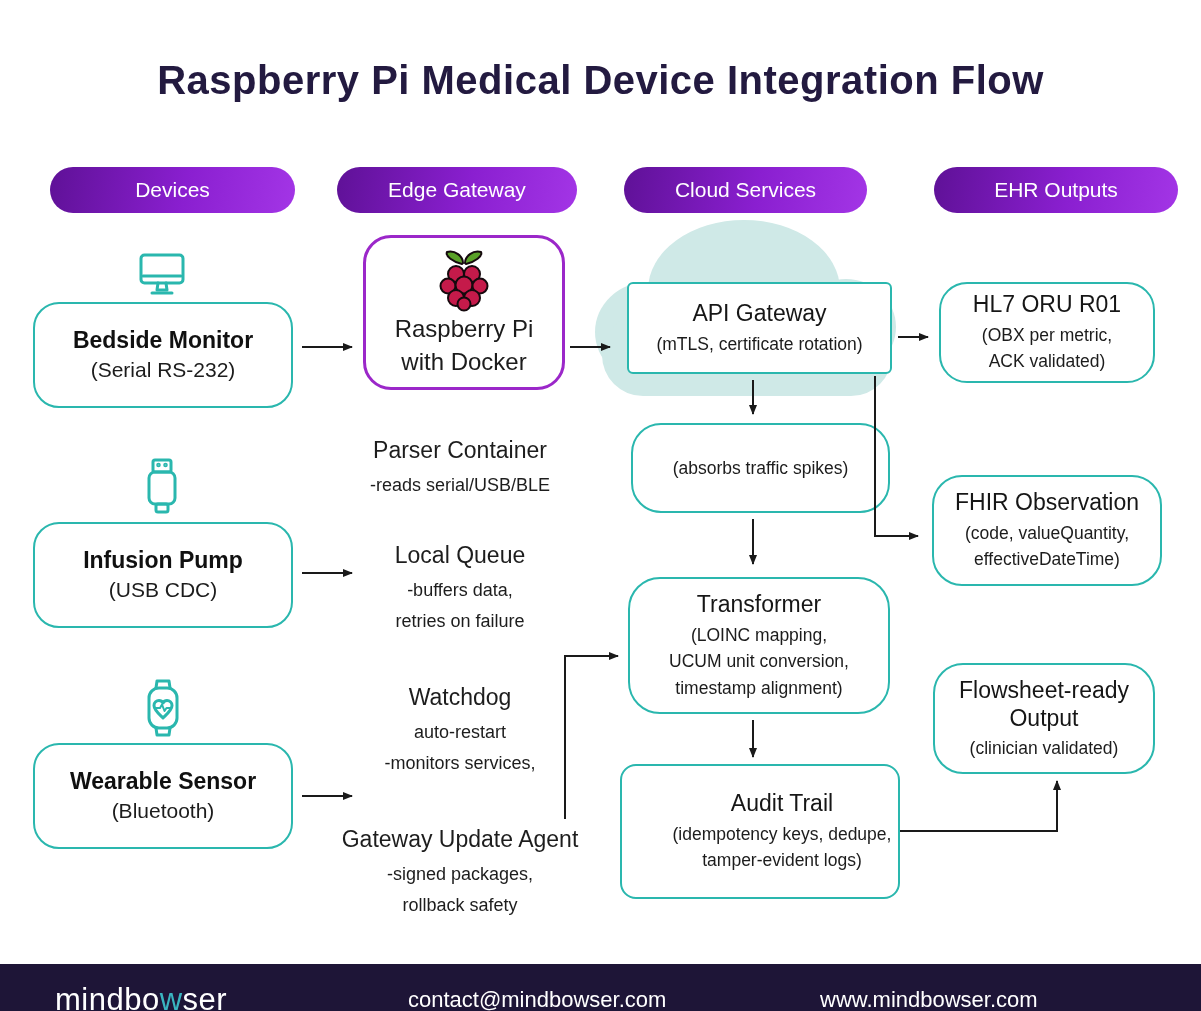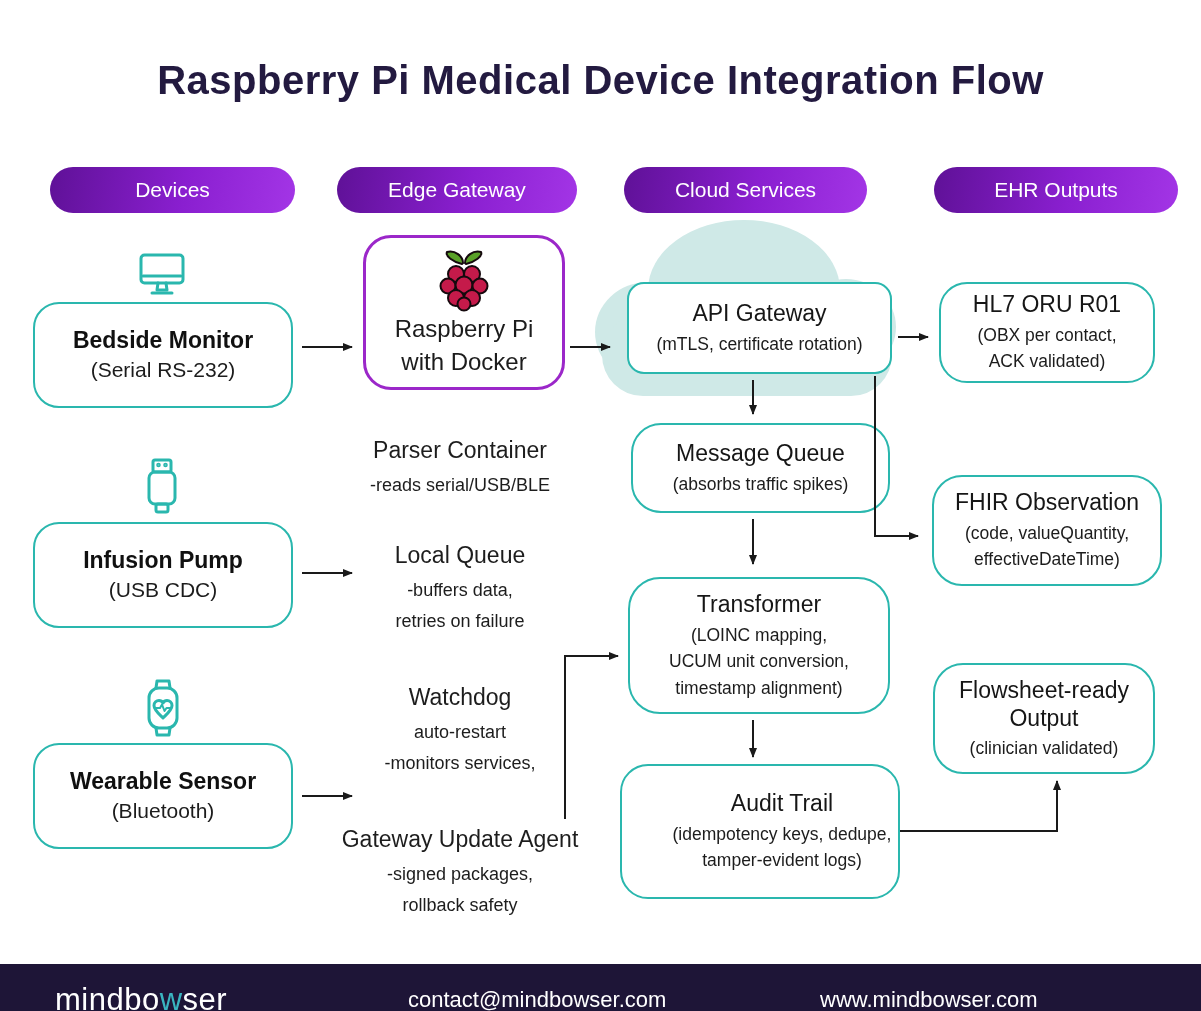--- a/index.html
+++ b/index.html
@@ -43,24 +43,24 @@
   .i-monitor { left:138px; top:228px; }
   .i-usb     { left:141px; top:434px; }
   .i-watch   { left:145px; top:654px; }
 
   .rpi { border:3px solid #9b27c9; border-radius:28px; width:202px; height:155px;
          left:363px; top:211px; }
   .rpi-logo { height:66px; display:flex; align-items:center; justify-content:center; }
   .rt { font-size:24px; color:#1c1c1c; line-height:1.35; }
 
   .svc { border:2px solid #2ab7ae; }
-  .c-api   { left:627px; top:258px; width:265px; height:92px;  border-radius:17px;text-align:center; }
+  .c-api   { left:627px; top:258px; width:265px; height:92px;  border-radius:6px;text-align:center; }
   .c-mq    { left:631px; top:399px; width:259px; height:90px;  border-radius:30px; }
   .c-tr    { left:628px; top:553px; width:262px; height:137px; border-radius:32px; }
-  .c-audit { left:620px; top:740px; width:280px; height:135px; border-radius:28px;padding-left:44px; }
+  .c-audit { left:620px; top:740px; width:280px; height:135px; border-radius:16px;padding-left:44px; }
   .e-hl7   { left:939px; top:258px; width:216px; height:101px; border-radius:28px; }
   .e-fhir  { left:932px; top:451px; width:230px; height:111px; border-radius:30px; }
   .e-flow  { left:933px; top:639px; width:222px; height:111px; border-radius:30px; }
   .bt { font-size:23px; color:#161616; line-height:1.3; margin-bottom:2px; }
   .bs { font-size:17.5px; color:#1c1c1c; line-height:1.5; }
   .e-flow .bt { line-height:1.25; }
 
   .edge-item { position:absolute; z-index:2; text-align:center; color:#1d1d1d; }
   .e0 { left:340px; top:412px; width:240px; }
   .e1 { left:340px; top:517px; width:240px; }
@@ -189,38 +189,37 @@
     <div class="et">Gateway Update Agent</div>
     <div class="ed">-signed packages,</div>
     <div class="ed">rollback safety</div>
   </div>
 
   <div class="box svc c-api">
     <div class="bt">API Gateway</div>
     <div class="bs">(mTLS, certificate rotation)</div>
   </div>
   <div class="box svc c-mq">
-    <div class="bt">Message Queue</div>
     <div class="bs">(absorbs traffic spikes)</div>
   </div>
   <div class="box svc c-tr">
     <div class="bt">Transformer</div>
     <div class="bs">(LOINC mapping,</div>
     <div class="bs">UCUM unit conversion,</div>
     <div class="bs">timestamp alignment)</div>
   </div>
   <div class="box svc c-audit">
     <div class="bt">Audit Trail</div>
     <div class="bs">(idempotency keys, dedupe,</div>
     <div class="bs">tamper-evident logs)</div>
   </div>
 
   <div class="box svc e-hl7">
     <div class="bt">HL7 ORU R01</div>
-    <div class="bs">(OBX per contact,</div>
+    <div class="bs">(OBX per metric,</div>
     <div class="bs">ACK validated)</div>
   </div>
   <div class="box svc e-fhir">
     <div class="bt">FHIR Observation</div>
     <div class="bs">(code, valueQuantity,</div>
     <div class="bs">effectiveDateTime)</div>
   </div>
   <div class="box svc e-flow">
     <div class="bt" style="width:180px;">Flowsheet-ready Output</div>
     <div class="bs">(clinician validated)</div>

